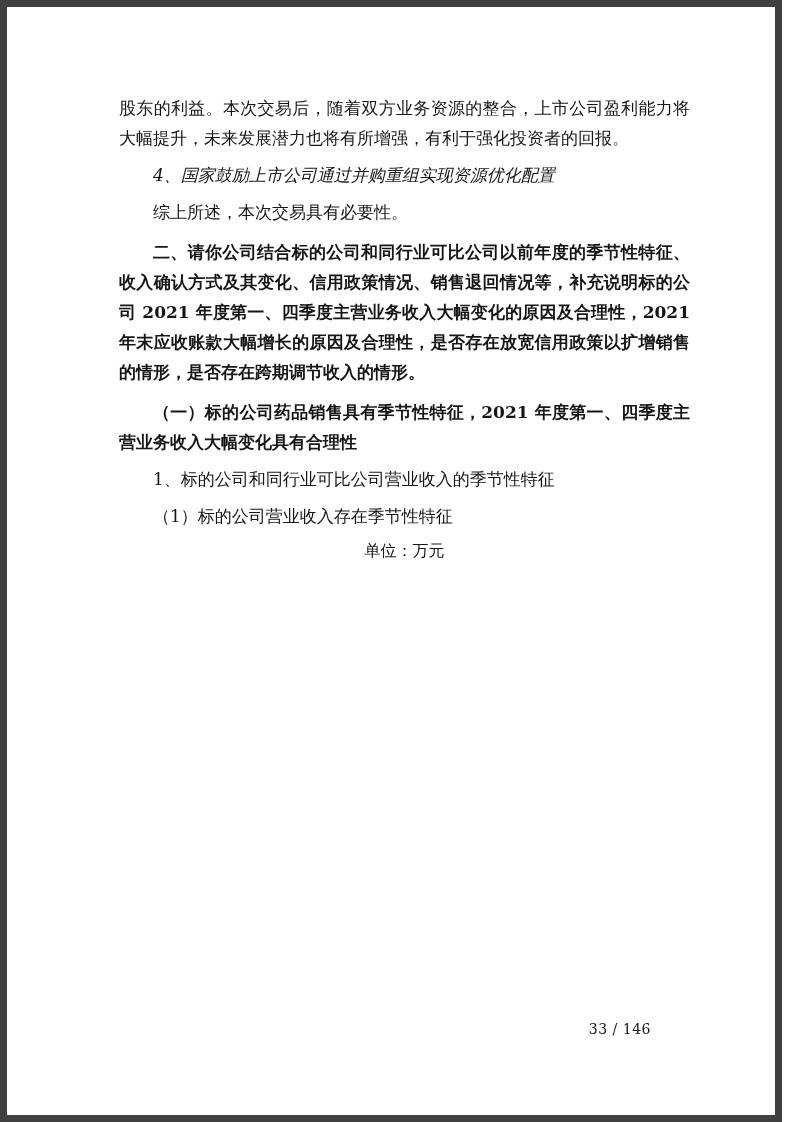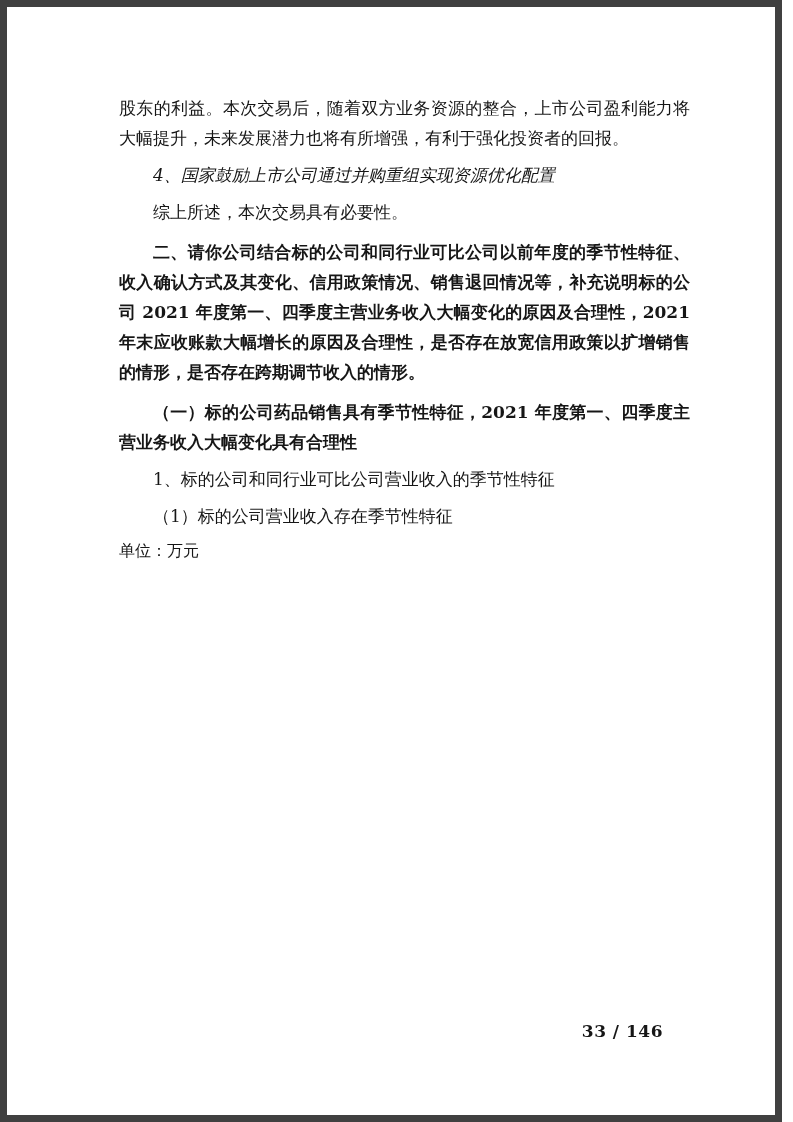--- a/index.html
+++ b/index.html
@@ -43,29 +43,29 @@
     margin-top: 10px;
   }
   .sub-heading {
     margin-top: 6px;
     font-style: italic;
   }
   .unit-label {
     margin-top: 5px;
     font-size: 16px;
     line-height: 26px;
-    text-align: left;
+    text-align: center;
     text-indent: 0;
   }
   .page-number {
     position: absolute;
-    right: 112px;
+    right: 124px;
     top: 1014px;
-    font-size: 17px;
-    font-weight: bold;
+    font-size: 14px;
+    font-weight: normal;
     letter-spacing: 0.5px;
   }
 </style>
 </head>
 <body>
 
 <div class="page">
   <div class="content">
     <p class="para no-indent">股东的利益。本次交易后，随着双方业务资源的整合，上市公司盈利能力将大幅提升，未来发展潜力也将有所增强，有利于强化投资者的回报。</p>
     <p class="para sub-heading">4、国家鼓励上市公司通过并购重组实现资源优化配置</p>

